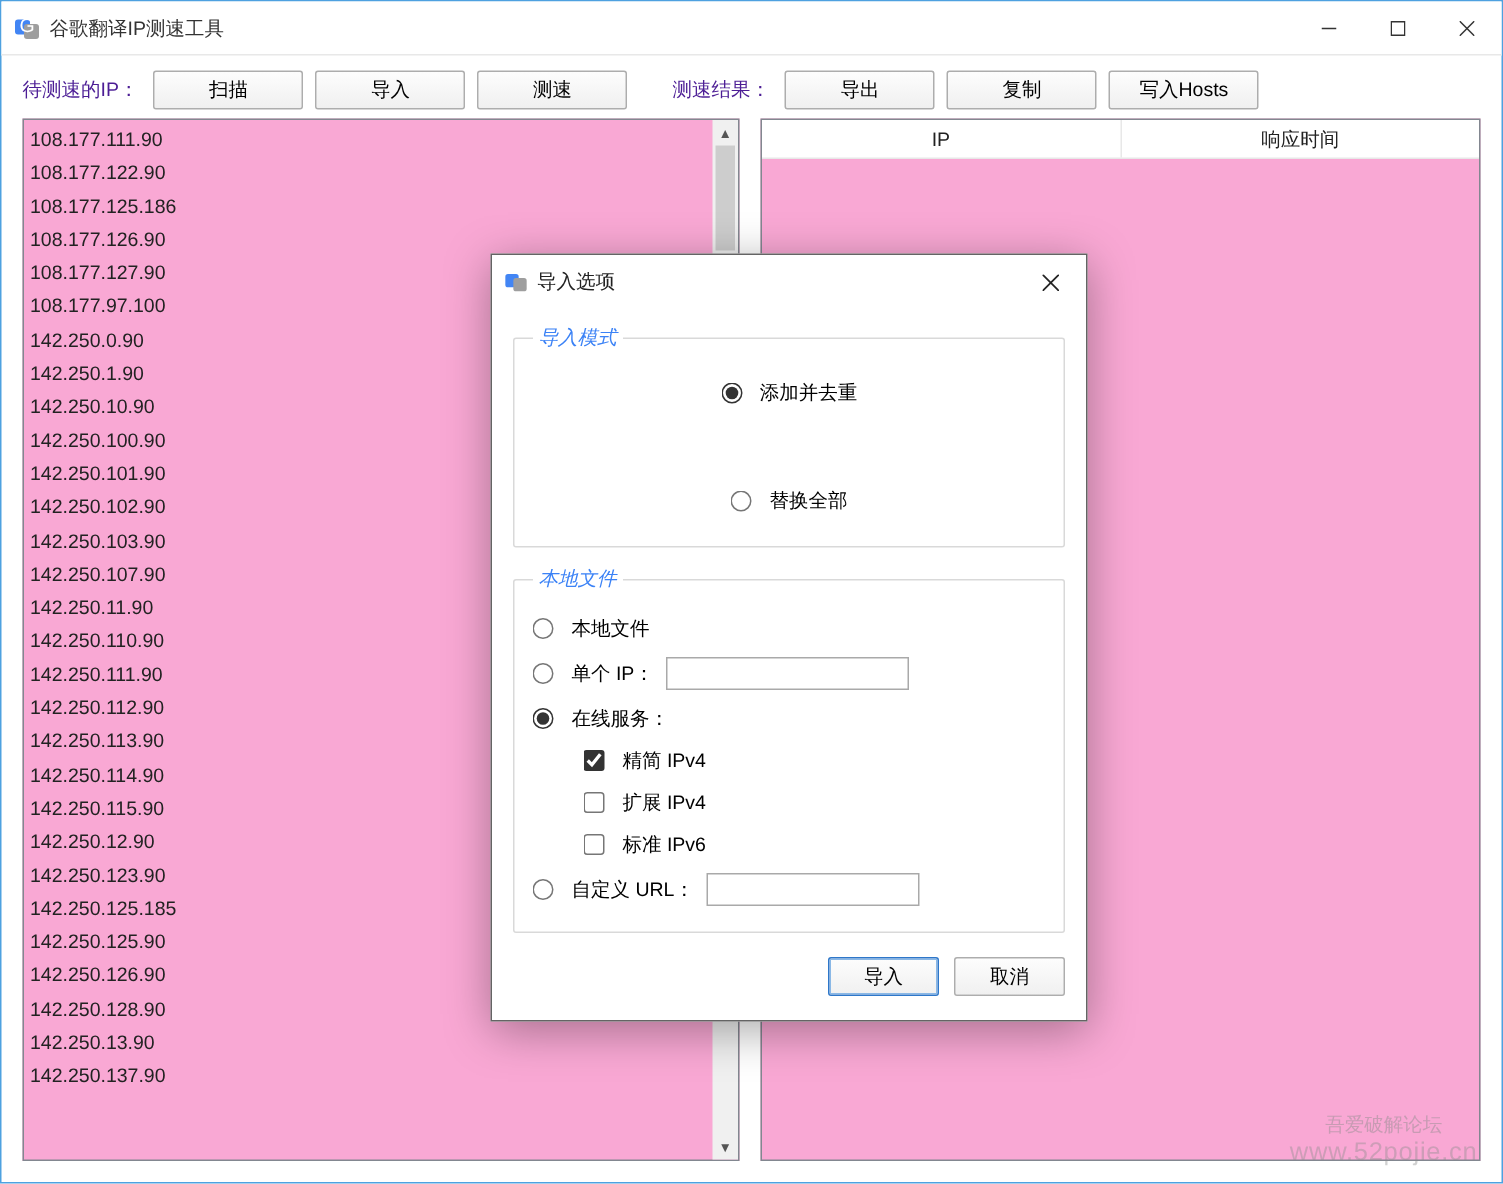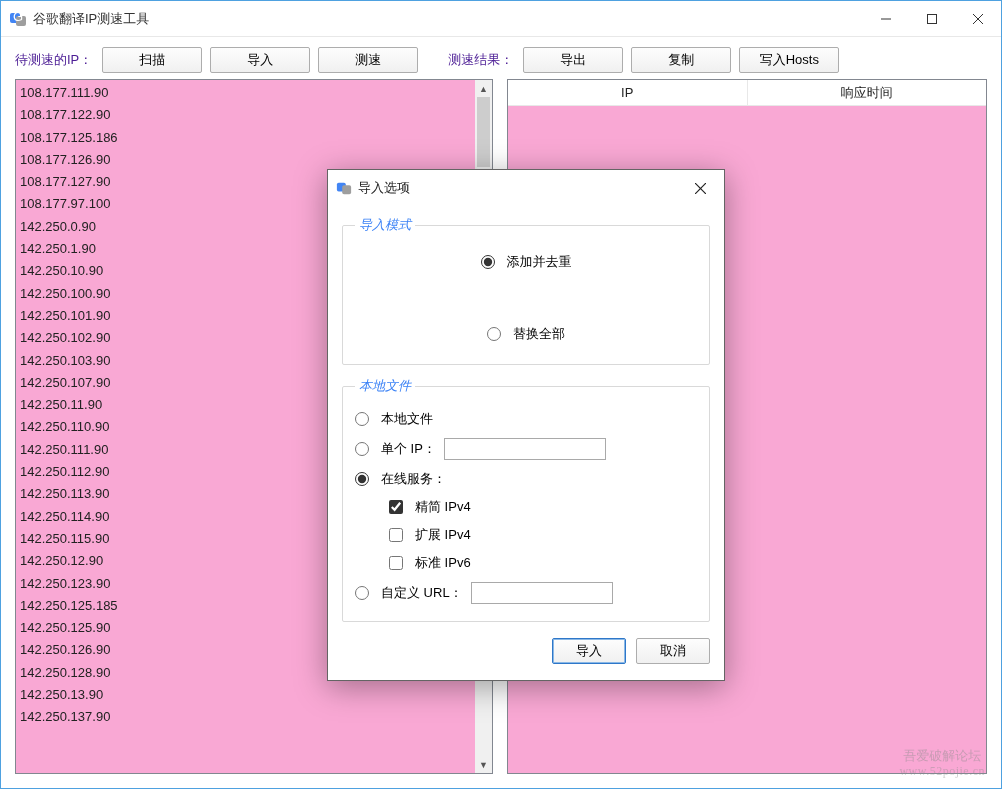--- a/index.html
+++ b/index.html
@@ -44,21 +44,21 @@
 .opt-row.indent { padding-left: 34px; }
 input[type=radio], input[type=checkbox] { width: 14px; height: 14px; margin: 0 4px 0 0; accent-color: #333; }
 input[type=text] { height: 22px; border: 1px solid #a9a9a9; padding: 0 4px; }
 .ip-input { width: 162px; }
 .url-input { width: 142px; }
 .dlg-actions { display: flex; justify-content: flex-end; gap: 10px; padding: 4px 0 6px; }
 .dlg-actions .btn { min-width: 74px; }
 .dlg-actions .primary { border-color: #2e77c9; box-shadow: 0 0 0 1px #8ab8e6 inset; }
 
 .watermark { position: absolute; right: 16px; bottom: 10px; font-size: 18px; color: rgba(140,140,140,0.45); text-align: center; line-height: 1.2; pointer-events: none; }
-.watermark .sub { font-size: 12px; color: rgba(140,140,140,0.4); letter-spacing: 0.5px; font-family: Liberation Serif, serif; }
+.watermark .sub { font-size: 17px; color: rgba(140,140,140,0.4); letter-spacing: 0.5px; }
 
 svg { display: block; }
 </style>
 </head>
 <body>
 
 <div class="window">
   <div class="titlebar">
     <span class="icon">
       <svg width="18" height="18" viewBox="0 0 18 18">

